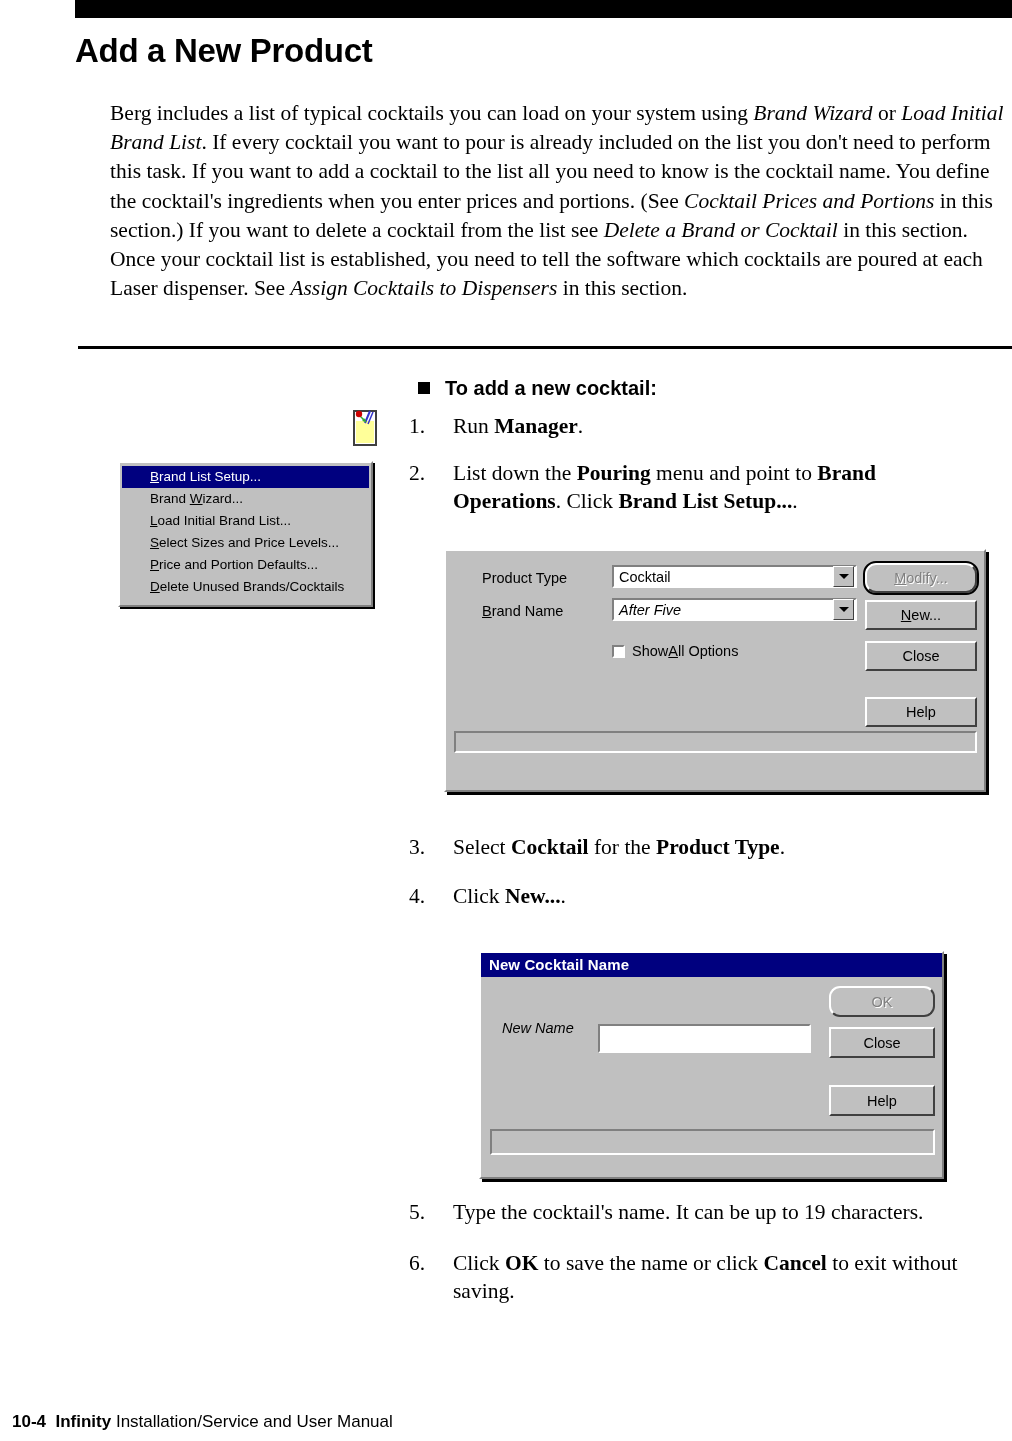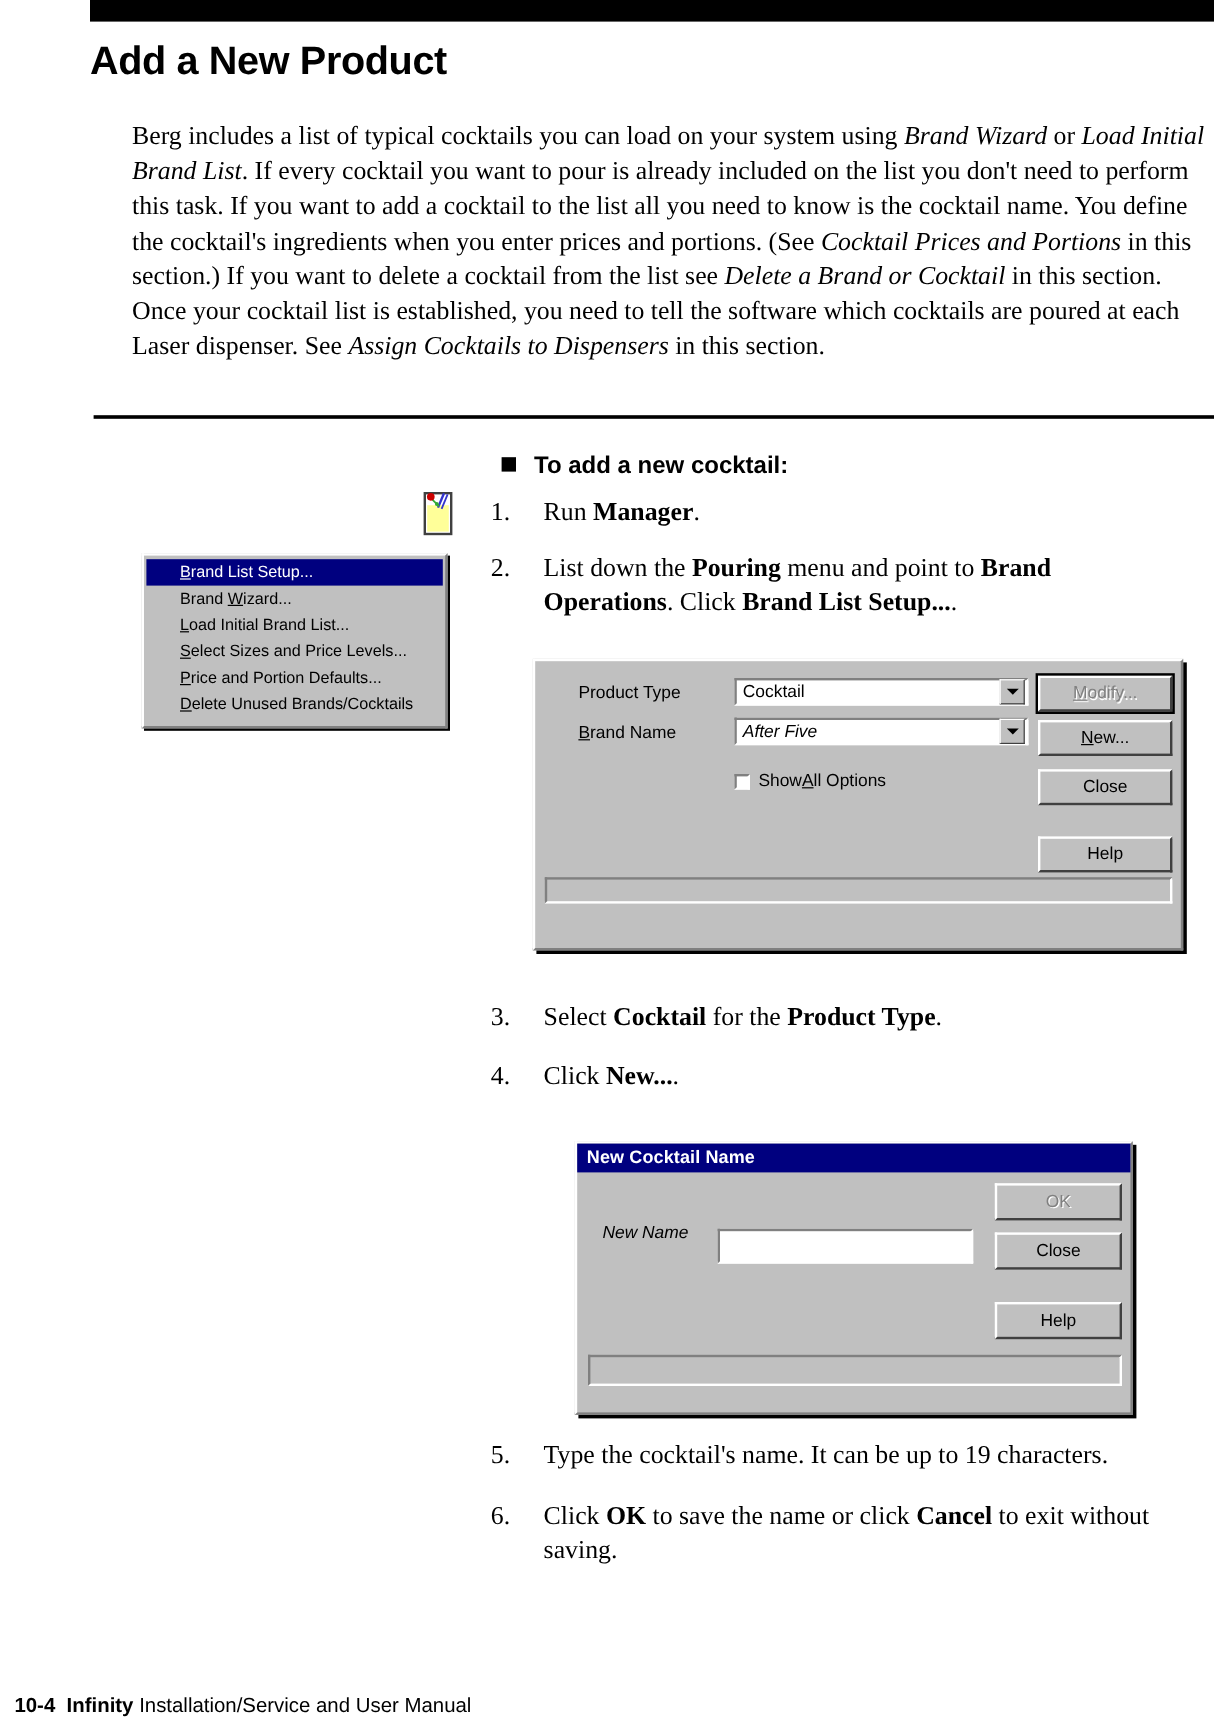--- a/index.html
+++ b/index.html
@@ -240,20 +240,21 @@
     display: flex;
     align-items: center;
     justify-content: center;
     white-space: nowrap;
   }
   .btn u { text-decoration: underline; }
   .btn.default { outline: 2px solid #000000; outline-offset: 0px; }
   .btn.disabled {
     color: #808080;
     text-shadow: 1px 1px 0 #ffffff;
+    border-radius: 11px;
   }
 
   .chk {
     position: absolute;
     display: flex;
     align-items: center;
     font-family: "Liberation Sans", sans-serif;
     font-size: 14.5px;
     color: #000000;
     white-space: nowrap;

